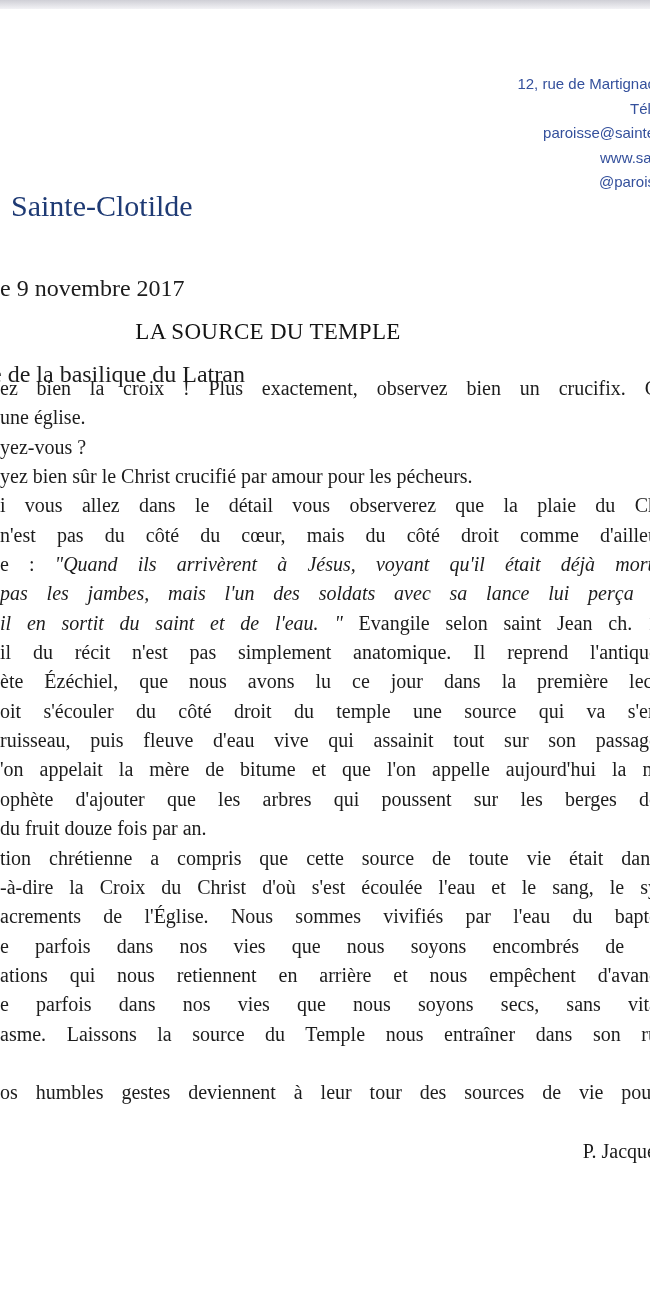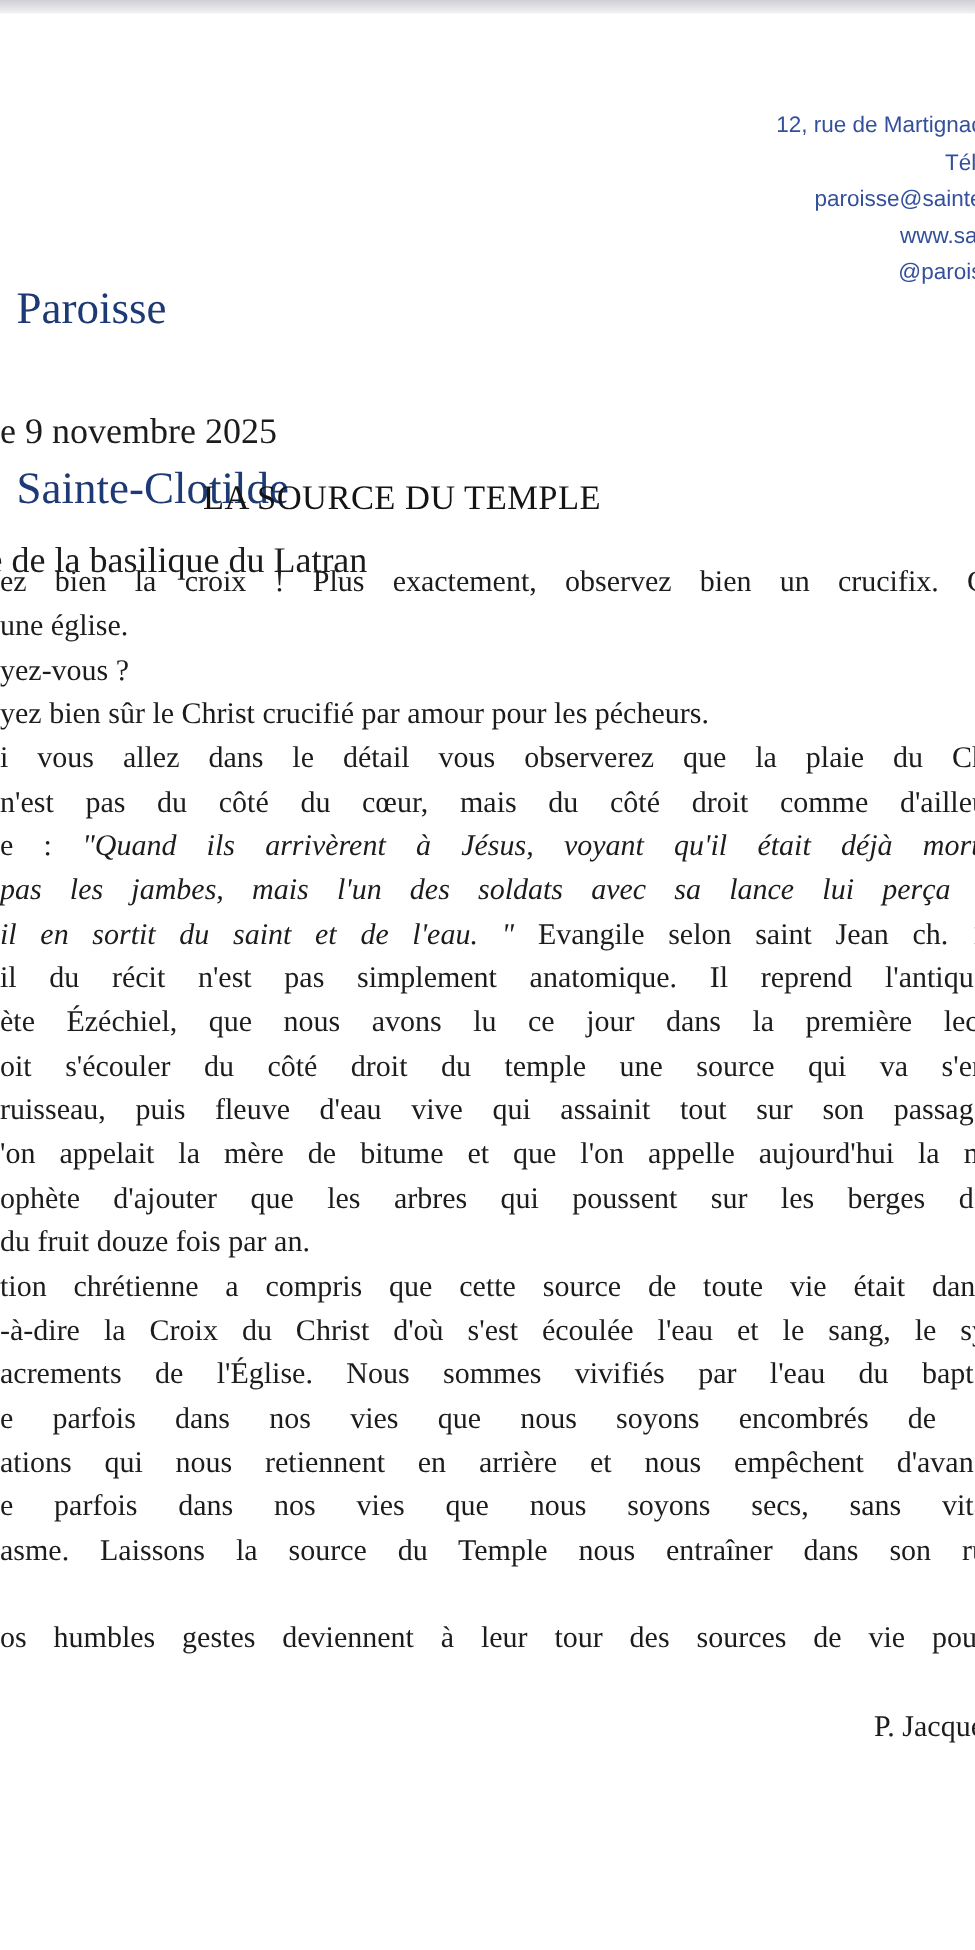--- a/index.html
+++ b/index.html
@@ -51,28 +51,27 @@
     white-space:pre;width:656px;text-align:right;
   }
   .it{font-style:italic;}
 </style>
 </head>
 <body>
 
 <div class="top-bar"></div>
 
 <div class="brand">
-  <div>Paroisse</div>
   <div>Sainte-Clotilde</div>
 </div>
 
 <div class="contact"><div>12, rue de Martignac</div><div>Tél.</div><div>paroisse@sainte</div><div>www.sai</div><div>@parois</div></div>
 
 <div class="dateline">
-  <div>e 9 novembre 2025</div>
+  <div>e 9 novembre 2017</div>
   <div class="dl2">e de la basilique du Latran</div>
 </div>
 
 <div class="doc-title">LA SOURCE DU TEMPLE</div>
 
 <div class="body-text">
     <div class="bline just"><span>ez bien la croix !  Plus exactement, observez bien un crucifix. C</span></div>
     <div class="bline"><span>une église.</span></div>
     <div class="bline"><span>yez-vous ?</span></div>
     <div class="bline"><span>yez bien sûr le Christ crucifié par amour pour les pécheurs.</span></div>

